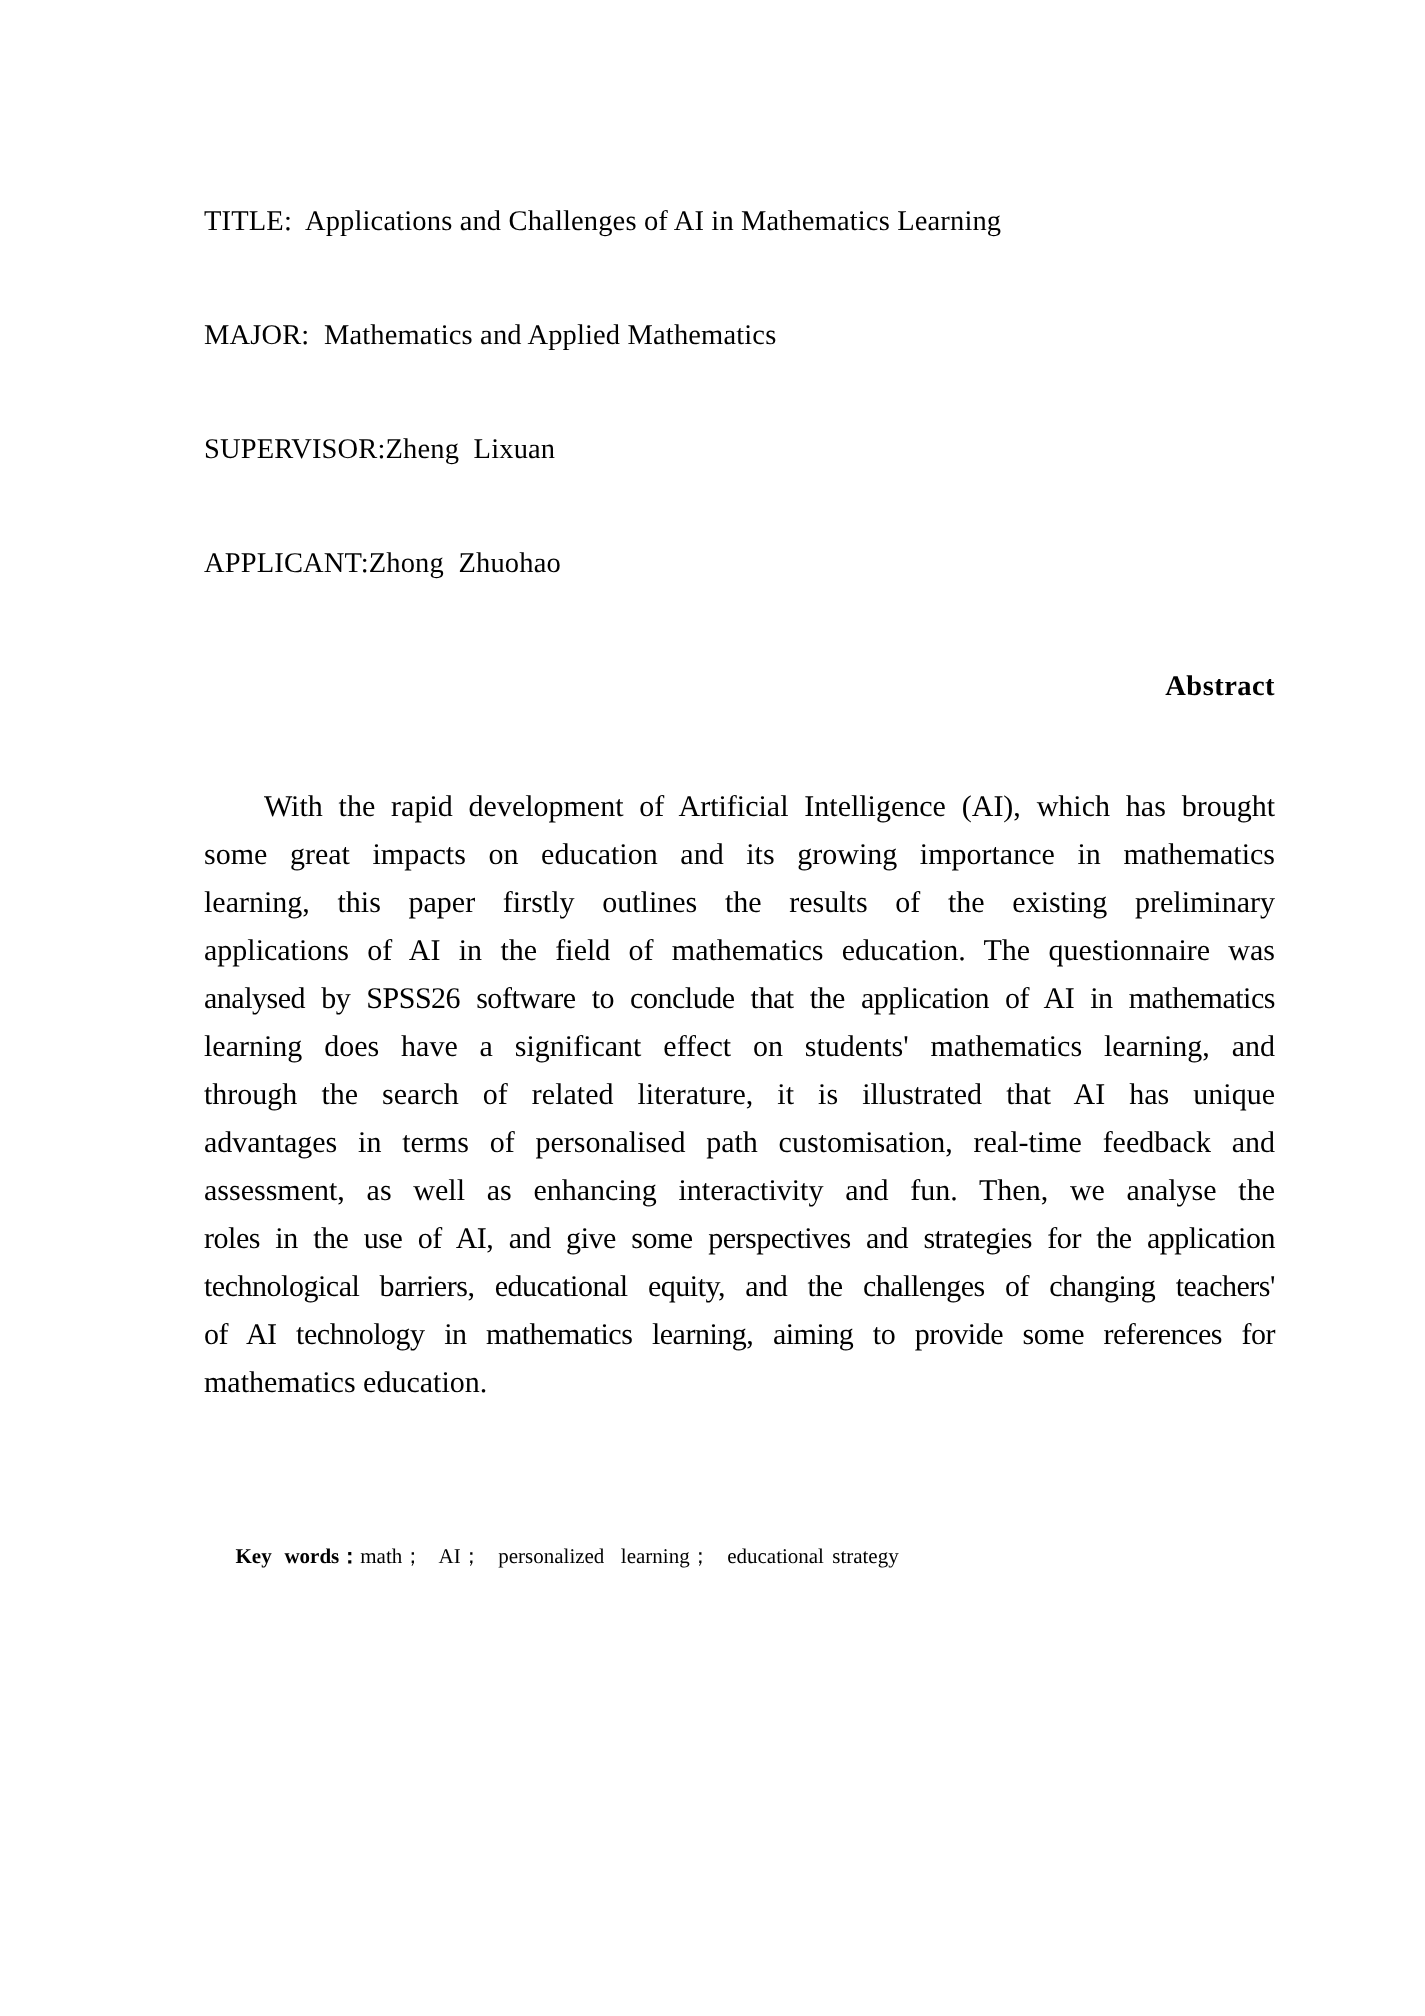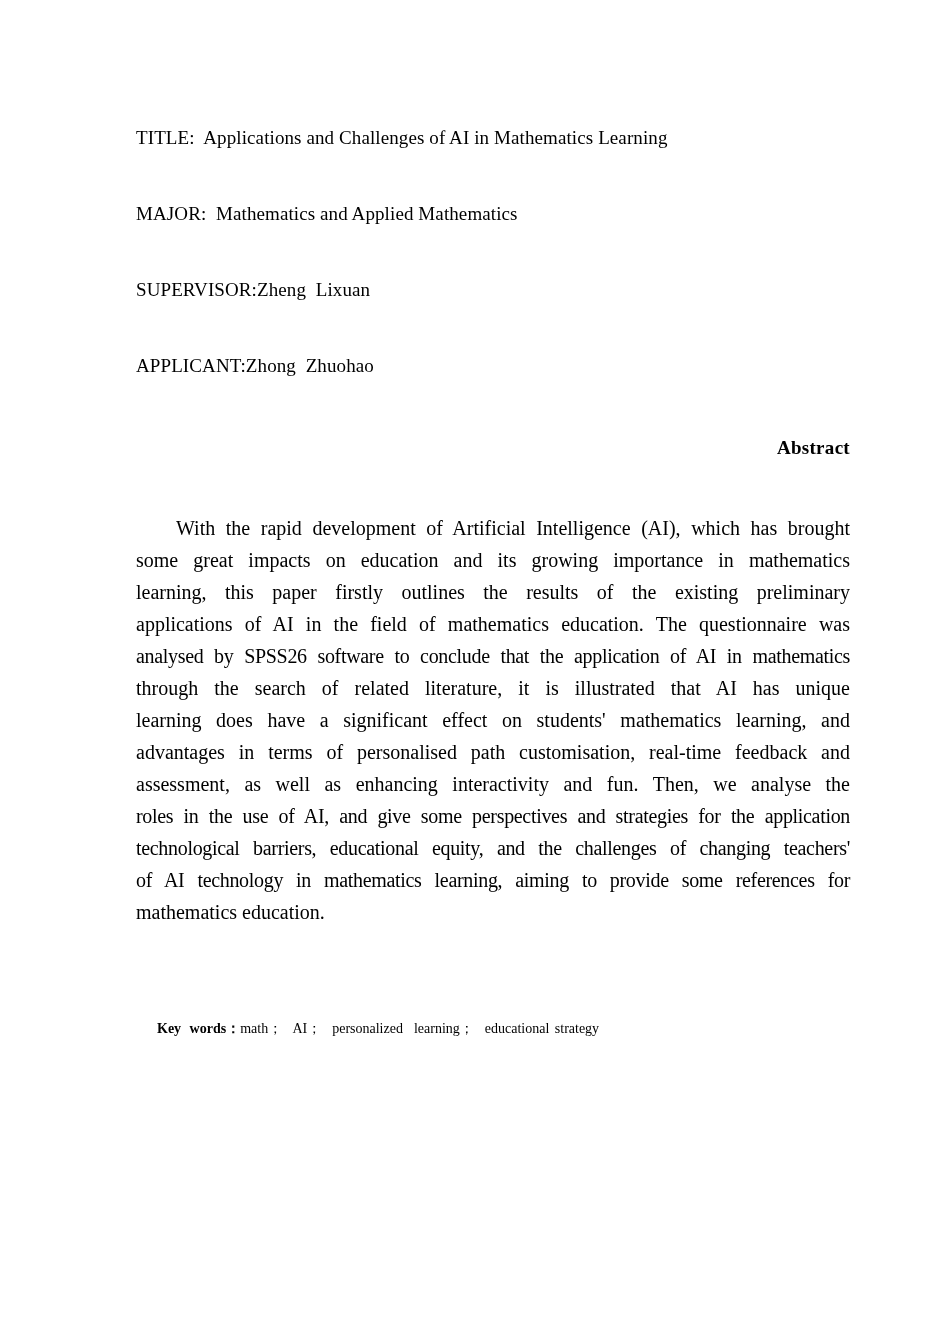--- a/index.html
+++ b/index.html
@@ -16,21 +16,21 @@
     position: relative;
     width: 950px;
     height: 1344px;
     margin: 0 auto;
     background: #ffffff;
     overflow: hidden;
   }
   .content {
     position: absolute;
     left: 136px;
-    top: 0;
+    top: 10px;
     width: 714px;
     font-family: Liberation Serif, serif;
   }
 
   
   .meta-block {
     padding-top: 126px;
   }
   .meta-line {
     font-size: 19px;
@@ -109,22 +109,22 @@
     </div>
 
     <div class="abstract-heading">Abstract</div>
 
     <div class="abstract-body">
       <span class="abs-line indent">With the rapid development of Artificial Intelligence (AI), which has brought</span>
       <span class="abs-line">some great impacts on education and its growing importance in mathematics</span>
       <span class="abs-line">learning, this paper firstly outlines the results of the existing preliminary</span>
       <span class="abs-line">applications of AI in the field of mathematics education. The questionnaire was</span>
       <span class="abs-line condensed">analysed by SPSS26 software to conclude that the application of AI in mathematics</span>
+      <span class="abs-line">learning does have a significant effect on students' mathematics learning, and</span>
       <span class="abs-line">through the search of related literature, it is illustrated that AI has unique</span>
-      <span class="abs-line">learning does have a significant effect on students' mathematics learning, and</span>
       <span class="abs-line">advantages in terms of personalised path customisation, real-time feedback and</span>
       <span class="abs-line">assessment, as well as enhancing interactivity and fun. Then, we analyse the</span>
       <span class="abs-line condensed">roles in the use of AI, and give some perspectives and strategies for the application</span>
       <span class="abs-line condensed">technological barriers, educational equity, and the challenges of changing teachers'</span>
       <span class="abs-line condensed">of AI technology in mathematics learning, aiming to provide some references for</span>
       <span class="abs-line last">mathematics education.</span>
     </div>
 
     <div class="keywords">
       <span class="kw-label">Key words</span><span class="kw-label">：</span><span class="kw-body">math；  AI；  personalized  learning；  educational strategy</span>

